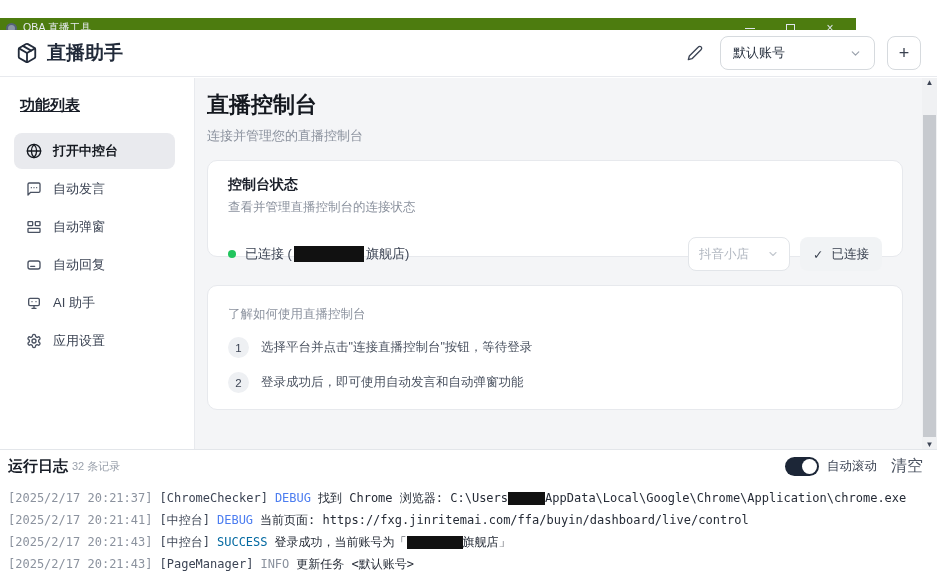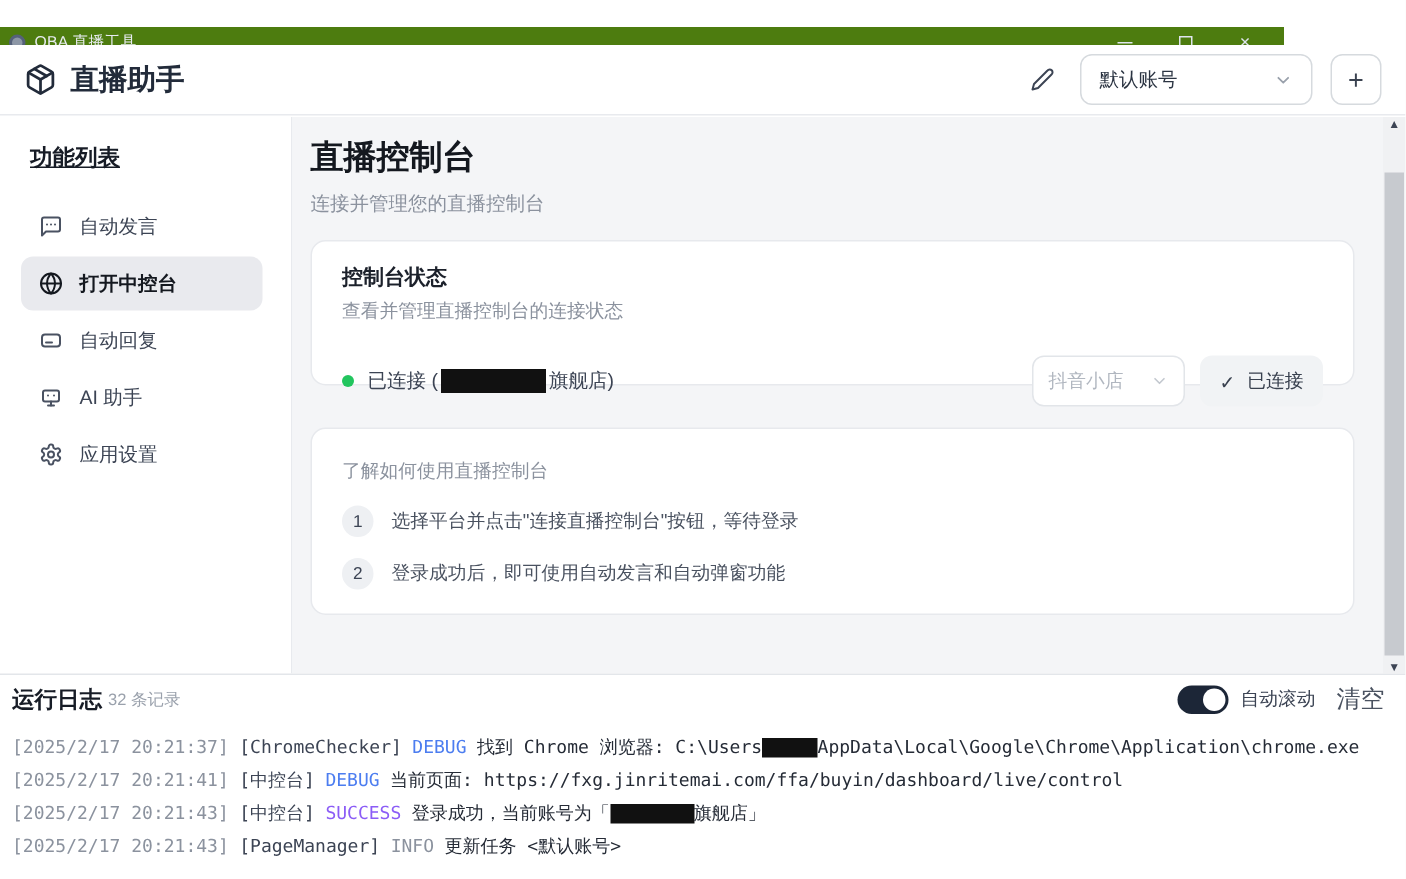--- a/index.html
+++ b/index.html
@@ -142,37 +142,45 @@
         <span>+</span>
       </button>
     </div>
   </div>
 
   <div class="body-wrap">
 
     <div class="sidebar">
       <div class="sb-title">功能列表</div>
 
-      <div class="sb-item">
-        <svg width="16" height="16" viewBox="0 0 24 24" fill="none" stroke-width="2" stroke-linecap="round" stroke-linejoin="round">
-          <path d="M21 15a2 2 0 0 1-2 2H7l-4 4V5a2 2 0 0 1 2-2h14a2 2 0 0 1 2 2z"></path>
-            <path d="M8 10h.01M12 10h.01M16 10h.01"></path>
-        </svg>
-        <span>自动发言</span>
-      </div>
-
       <div class="sb-item active">
         <svg width="16" height="16" viewBox="0 0 24 24" fill="none" stroke-width="2" stroke-linecap="round" stroke-linejoin="round">
           <circle cx="12" cy="12" r="10"></circle>
             <path d="M2 12h20"></path>
             <path d="M12 2a15.3 15.3 0 0 1 4 10 15.3 15.3 0 0 1-4 10 15.3 15.3 0 0 1-4-10 15.3 15.3 0 0 1 4-10z"></path>
         </svg>
         <span>打开中控台</span>
       </div>
 
+      <div class="sb-item">
+        <svg width="16" height="16" viewBox="0 0 24 24" fill="none" stroke-width="2" stroke-linecap="round" stroke-linejoin="round">
+          <path d="M21 15a2 2 0 0 1-2 2H7l-4 4V5a2 2 0 0 1 2-2h14a2 2 0 0 1 2 2z"></path>
+            <path d="M8 10h.01M12 10h.01M16 10h.01"></path>
+        </svg>
+        <span>自动发言</span>
+      </div>
+
+      <div class="sb-item">
+        <svg width="16" height="16" viewBox="0 0 24 24" fill="none" stroke-width="2" stroke-linecap="round" stroke-linejoin="round">
+          <rect x="3" y="4" width="7" height="6" rx="1"></rect>
+            <rect x="14" y="4" width="7" height="6" rx="1"></rect>
+            <rect x="3" y="14" width="18" height="6" rx="1"></rect>
+        </svg>
+        <span>自动弹窗</span>
+      </div>
 
       <div class="sb-item">
         <svg width="16" height="16" viewBox="0 0 24 24" fill="none" stroke-width="2" stroke-linecap="round" stroke-linejoin="round">
           <rect x="3" y="6" width="18" height="12" rx="3"></rect>
             <path d="M7 14h6"></path>
         </svg>
         <span>自动回复</span>
       </div>
 
       <div class="sb-item">
@@ -256,21 +264,21 @@
       </span>
     </div>
     <div class="log-body">
       <div class="log-row">
         <span class="lt">[2025/2/17 20:21:37]</span><span class="ls">[ChromeChecker]</span><span class="ll log-level" style="color: rgb(76, 125, 240);">DEBUG</span><span class="lm">找到 Chrome 浏览器: C:\Users</span><span class="redaction red-log1"></span><span class="lm">AppData\Local\Google\Chrome\Application\chrome.exe</span>
       </div>
       <div class="log-row">
         <span class="lt">[2025/2/17 20:21:41]</span><span class="ls">[中控台]</span><span class="ll log-level" style="color: rgb(76, 125, 240);">DEBUG</span><span class="lm">当前页面: https://fxg.jinritemai.com/ffa/buyin/dashboard/live/control</span>
       </div>
       <div class="log-row">
-        <span class="lt">[2025/2/17 20:21:43]</span><span class="ls">[中控台]</span><span class="ll log-level" style="color: #8b5cf6;">SUCCESS</span><span class="lm">登录成功，当前账号为「</span><span class="redaction red-log3"></span><span class="lm">旗舰店」</span>
+        <span class="lt">[2025/2/17 20:21:43]</span><span class="ls">[中控台]</span><span class="ll log-level" style="color: #0369a1;">SUCCESS</span><span class="lm">登录成功，当前账号为「</span><span class="redaction red-log3"></span><span class="lm">旗舰店」</span>
       </div>
       <div class="log-row">
         <span class="lt">[2025/2/17 20:21:43]</span><span class="ls">[PageManager]</span><span class="ll log-level" style="color: rgb(139, 146, 158);">INFO</span><span class="lm">更新任务 &lt;默认账号&gt;</span>
       </div>
     </div>
   </div>
 
 </div>
 
 </body></html>

